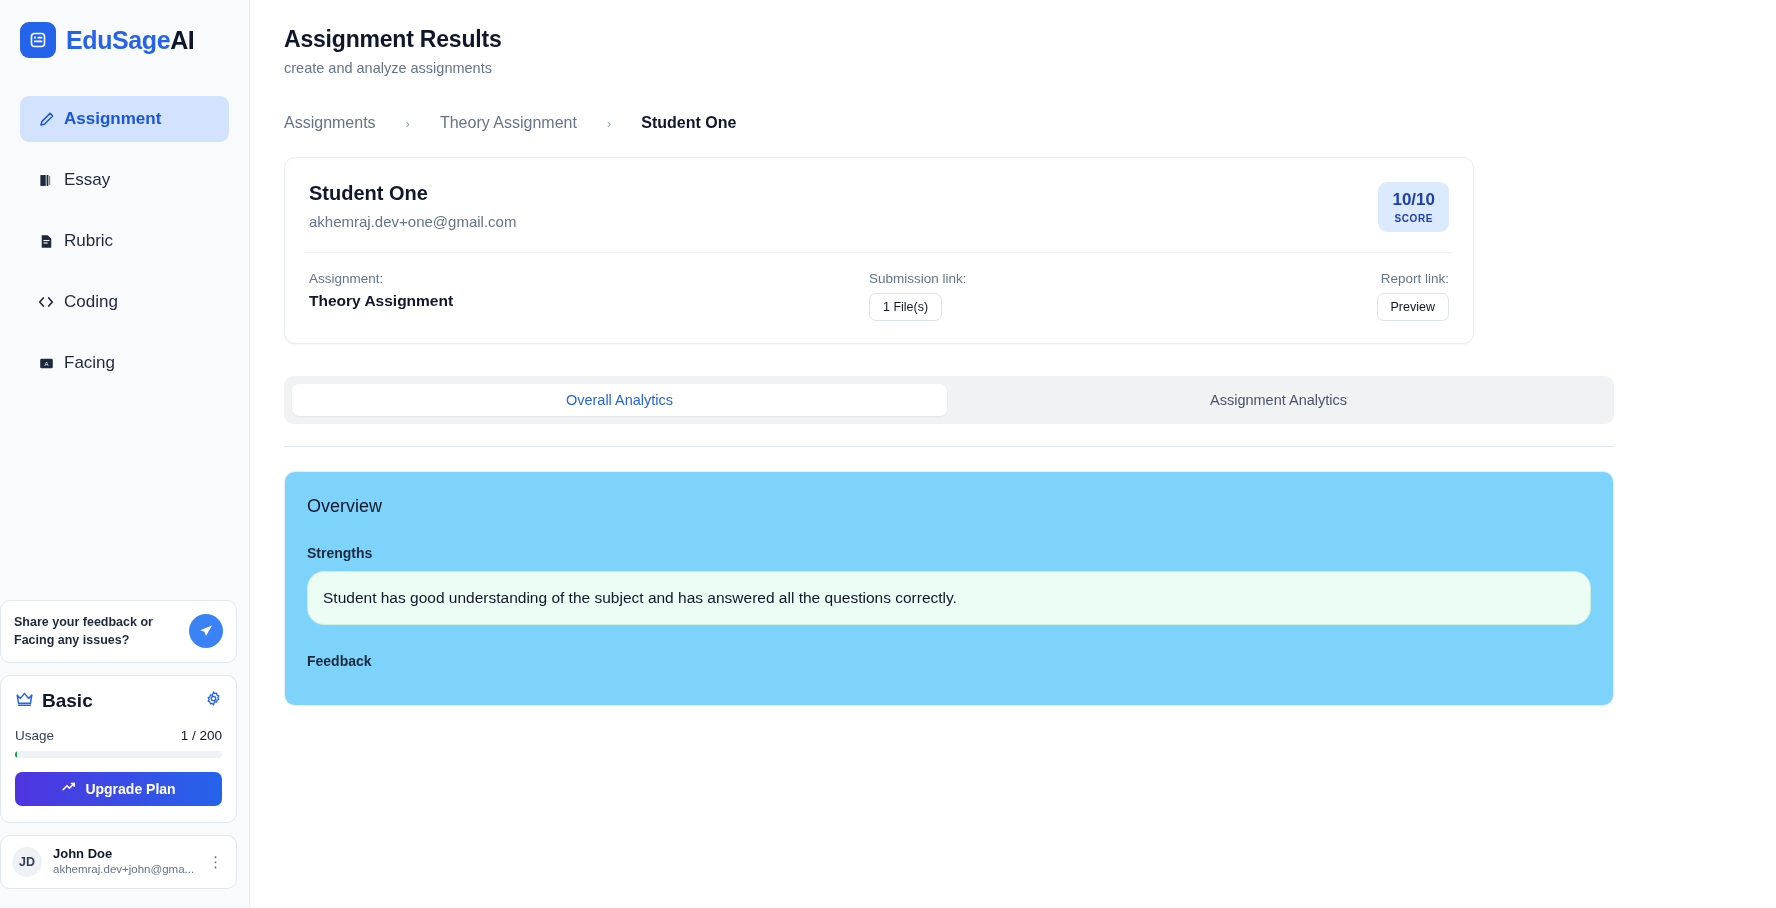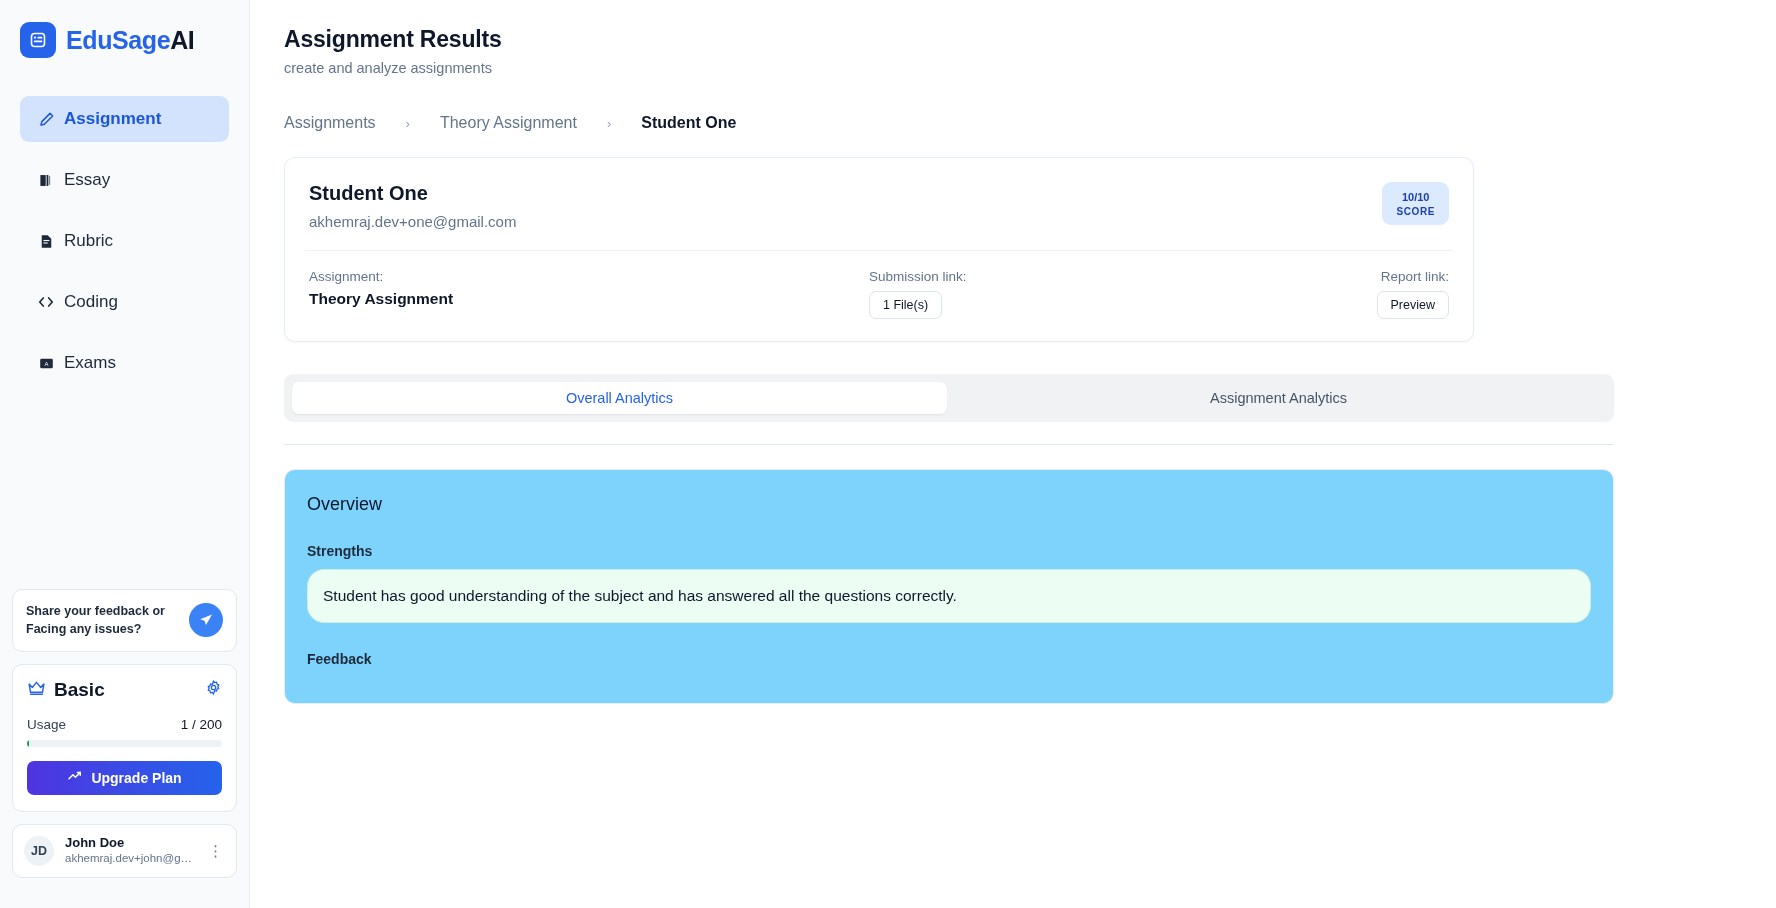--- a/index.html
+++ b/index.html
@@ -40,22 +40,22 @@
     height: 46px; padding: 0 16px;
     border-radius: 9px;
     font-size: 17px; color: #1e293b;
     cursor: pointer;
     margin-bottom: 15px;
   }
   .nav-item.active { background: #d3e3fd; color: #1a56db; font-weight: 700; }
   .nav-item .ico { width: 20px; height: 20px; display: flex; align-items: center; justify-content: center; flex: 0 0 20px; }
 
   .sidebar-bottom {
-    position: absolute; left: 0; right: 0; bottom: 16px;
-    padding: 0 12px 14px 12px;
+    position: absolute; left: 0; right: 0; bottom: 5px;
+    padding: 0 12px 14px 0;
     margin-top: 12px;
   }
   .feedback-card {
     background: #ffffff; border: 1px solid #e2e8f0;
     border-radius: 10px;
     padding: 12px 13px;
     display: flex; align-items: center; justify-content: space-between;
     margin-bottom: 12px;
   }
   .feedback-text { font-size: 12.5px; color: #1e293b; line-height: 1.45; font-weight: 600; }
@@ -116,21 +116,21 @@
     max-width: 1190px;
     box-shadow: 0 1px 2px rgba(15,23,42,0.04);
   }
   .student-top { display: flex; align-items: flex-start; justify-content: space-between; padding: 24px 24px 20px 24px; }
   .student-name { font-size: 20px; font-weight: 700; color: #0f172a; }
   .student-mail { font-size: 15px; color: #64748b; margin-top: 8px; }
   .score-badge {
     background: #dbeafe; border-radius: 9px;
     padding: 9px 14px 8px 14px; text-align: center; min-width: 64px;
   }
-  .score-val { font-size: 11px; font-weight: 700; color: #1e40af; line-height: 1.1; }
+  .score-val { font-size: 17px; font-weight: 700; color: #1e40af; line-height: 1.1; }
   .score-lbl { font-size: 10px; font-weight: 600; color: #1e40af; letter-spacing: 0.6px; margin-top: 3px; }
   .student-div { height: 1px; background: #eef2f7; margin: 0 20px; }
   .student-bottom { display: flex; align-items: flex-start; padding: 18px 24px 22px 24px; }
   .col-a { flex: 0 0 560px; }
   .col-b { flex: 1; }
   .col-c { text-align: right; }
   .meta-lbl { font-size: 13.5px; color: #64748b; }
   .meta-val { font-size: 15.5px; font-weight: 700; color: #0f172a; margin-top: 6px; }
   .mini-btn {
     display: inline-flex; align-items: center; justify-content: center;
@@ -226,21 +226,21 @@
         </span>
         <span>Coding</span>
       </div>
       <div class="nav-item">
         <span class="ico">
           <svg width="17" height="17" viewBox="0 0 20 20" fill="#1e293b">
             <rect x="2.6" y="4.4" width="14.8" height="11.2" rx="1.6"></rect>
             <text x="10" y="12.6" font-size="7" fill="#f8fafc" text-anchor="middle" font-family="Liberation Sans, sans-serif">A</text>
           </svg>
         </span>
-        <span>Exams</span>
+        <span>Facing</span>
       </div>
     </nav>
 
     <div class="sidebar-bottom">
 
       <div class="feedback-card">
         <div class="feedback-text">
           <div>Share your feedback or</div>
           <div>Facing any issues?</div>
         </div>

